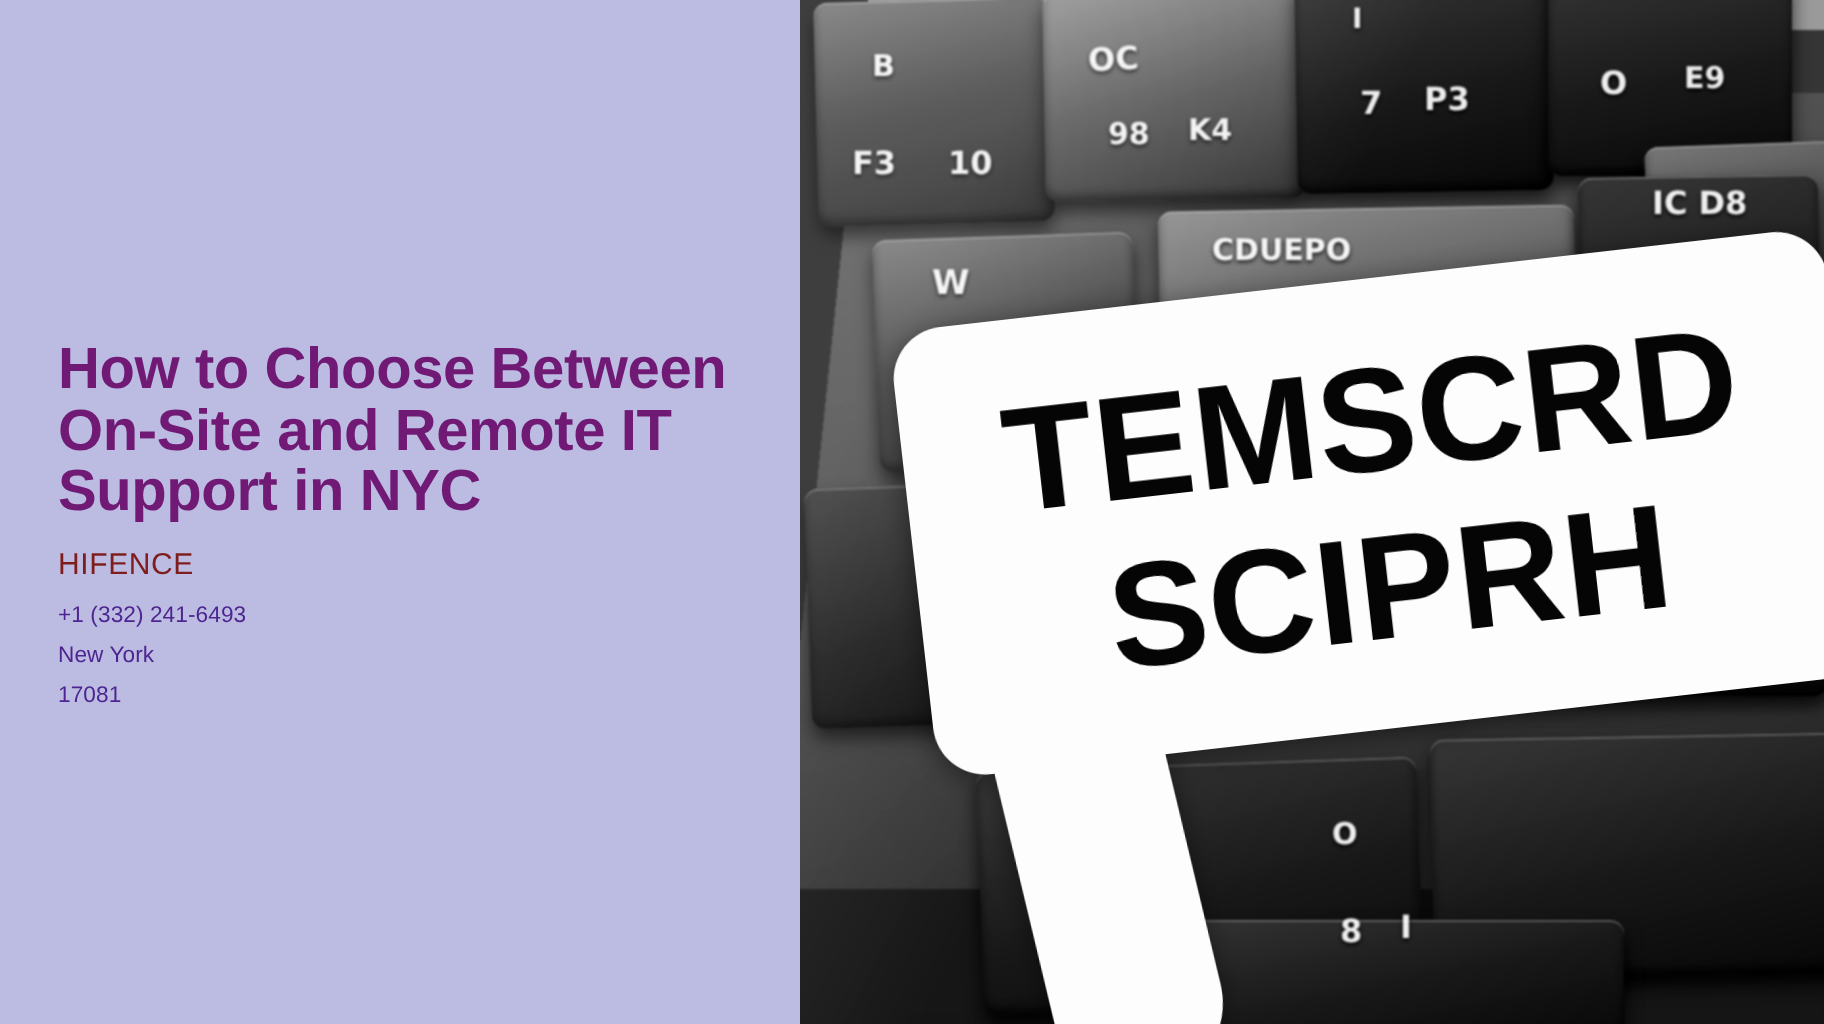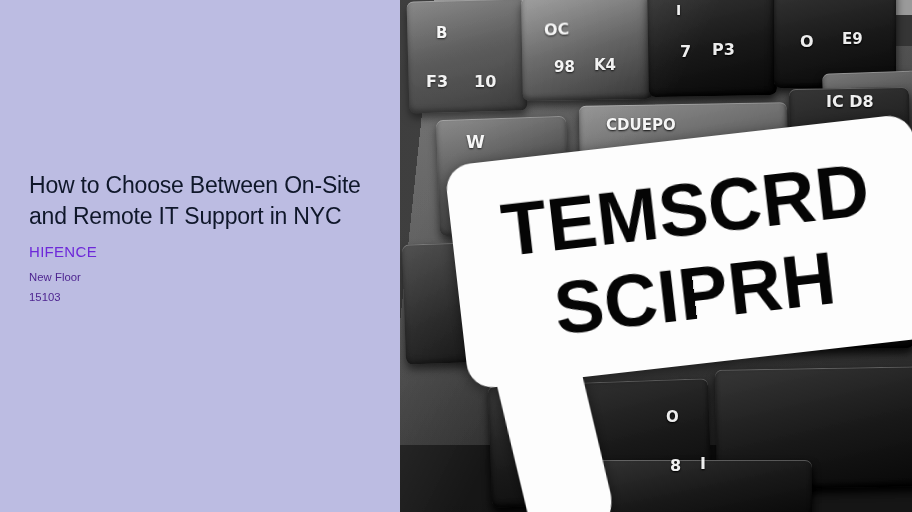--- a/index.html
+++ b/index.html
@@ -14,33 +14,33 @@
   
   .left-panel {
     position:absolute; left:0; top:0;
     width:400px; height:512px;
     background:#bcbce2;
     overflow:hidden;
   }
   .left-inner { position:absolute; left:29px; top:170px; width:372px; }
 
   .article-title {
-    font-size:23px;
+    font-size:29px;
     line-height:30.6px;
-    font-weight:normal;
-    color:#0f172a;
+    font-weight:bold;
+    color:#701a75;
     letter-spacing:-0.2px;
     width:368px;
   }
   .brand-name {
     margin-top:12px;
     font-size:15px;
     line-height:17px;
     font-weight:normal;
-    color:#6d28d9;
+    color:#7f1d1d;
     letter-spacing:0.3px;
   }
   .contact-list { margin-top:7px; }
   .contact-line {
     font-size:11.3px;
     line-height:20px;
     color:#4e2590;
     letter-spacing:0.05px;
     white-space:nowrap;
   }
@@ -148,22 +148,23 @@
 <div id="page">
 
   <div class="left-panel">
     <div class="left-inner">
 
       <h1 class="article-title">How to Choose Between On-Site and Remote IT Support in NYC</h1>
 
       <div class="brand-name">HIFENCE</div>
 
       <div class="contact-list">
-        <div class="contact-line">New Floor</div>
-        <div class="contact-line">15103</div>
+        <div class="contact-line">+1 (332) 241-6493</div>
+        <div class="contact-line">New York</div>
+        <div class="contact-line">17081</div>
       </div>
 
     </div>
   </div>
 
   <div class="photo-panel">
     <div class="kbd-scene">
       <div class="chassis"></div>
 
       <div class="key" style="left:14px;  top:6px;   width:118px; height:112px; transform:rotate(-1.5deg);"></div>

